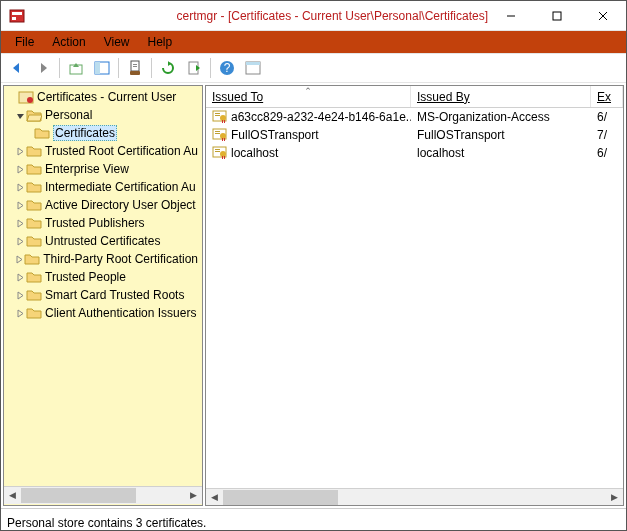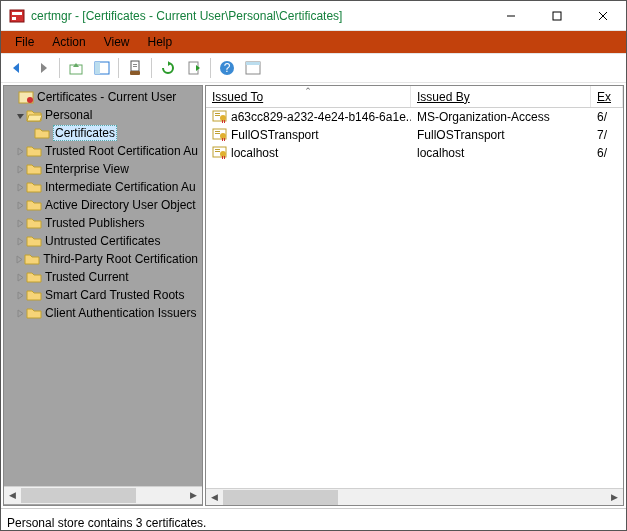--- a/index.html
+++ b/index.html
@@ -1,30 +1,30 @@
 <!DOCTYPE html>
 <html><head>
 <meta charset="utf-8">
 <style>
   * { box-sizing: border-box; font-family: "Segoe UI", Tahoma, sans-serif; font-size: 12px; }
   html, body { margin: 0; padding: 0; width: 627px; height: 531px; overflow: hidden; background: #fff; }
   .window { display: flex; flex-direction: column; width: 627px; height: 531px; border: 1px solid #555; }
   .titlebar { display: flex; align-items: center; height: 30px; background: #fff; border-bottom: 1px solid #e5e5e5; }
   .titlebar .appicon { width: 16px; height: 16px; margin: 0 6px 0 8px; display: inline-flex; }
-  .titlebar .title { flex: 1; color: #15803d; white-space: nowrap; overflow: hidden; }
+  .titlebar .title { flex: 1; color: #b91c1c; white-space: nowrap; overflow: hidden; text-align: right; }
   .titlebar .winbtns { display: flex; }
   .winbtn { width: 46px; height: 30px; display: flex; align-items: center; justify-content: center; color: #000; }
   .winbtn svg { width: 10px; height: 10px; }
   .menubar { display: flex; gap: 2px; padding: 2px 6px; background: #c2410c; }
   .menuitem { padding: 2px 8px; }
   .toolbar { display: flex; align-items: center; gap: 2px; padding: 2px 4px; background: #fff; border-top: 1px solid #e5e5e5; border-bottom: 1px solid #e5e5e5; }
   .tbtn { width: 24px; height: 24px; display: flex; align-items: center; justify-content: center; }
   .tsep { width: 1px; height: 20px; background: #ccc; margin: 0 2px; }
   .content { flex: 1; display: flex; min-height: 0; }
-  .tree { width: 200px; border: 1px solid #888; margin: 2px 1px 2px 2px; overflow: auto; padding: 2px 0; background: #a3a3a3; white-space: nowrap; }
+  .tree { width: 200px; border: 1px solid #888; margin: 2px 1px 2px 2px; overflow: auto; padding: 2px 0; background: #fef9c3; white-space: nowrap; }
   .treeitem { display: flex; align-items: center; height: 18px; padding-right: 4px; }
   .expander { width: 12px; display: inline-flex; justify-content: center; color: #666; font-size: 10px; user-select: none; }
   .ticon { width: 16px; height: 16px; margin-right: 3px; display: inline-flex; }
   .tlabel { white-space: nowrap; }
   .ti-0 { padding-left: 2px; }
   .ti-1 { padding-left: 10px; }
   .ti-2 { padding-left: 30px; }
   .selected .tlabel { background: #cde8ff; border: 1px dotted #5aa; padding: 0 1px; }
   .list { flex: 1; border: 1px solid #888; margin: 2px 2px 2px 1px; display: flex; flex-direction: column; background: #fff; overflow: hidden; }
   .cols { display: flex; height: 22px; background: #fff; border-bottom: 1px solid #d0d0d0; }
@@ -275,21 +275,21 @@
             <span class="expander">
               <svg width="9" height="9" viewBox="0 0 9 9">
                 <path d="M2 1 L7 4.5 L2 8 Z" fill="none" stroke="#888"></path>
               </svg>
             </span>
             <span class="ticon">
               <svg viewBox="0 0 16 16">
                 <path d="M1 4 L6 4 L8 6 L15 6 L15 13 L1 13 Z" fill="#f6d478" stroke="#c0a030"></path>
               </svg>
             </span>
-            <span class="tlabel">Trusted Current</span>
+            <span class="tlabel">Trusted People</span>
           </div>
           <div class="treeitem ti-1">
             <span class="expander">
               <svg width="9" height="9" viewBox="0 0 9 9">
                 <path d="M2 1 L7 4.5 L2 8 Z" fill="none" stroke="#888"></path>
               </svg>
             </span>
             <span class="ticon">
               <svg viewBox="0 0 16 16">
                 <path d="M1 4 L6 4 L8 6 L15 6 L15 13 L1 13 Z" fill="#f6d478" stroke="#c0a030"></path>

